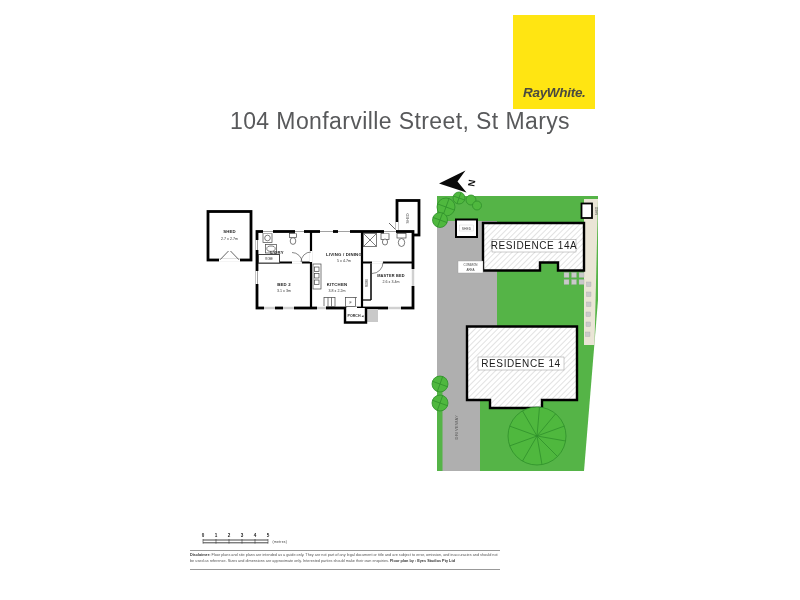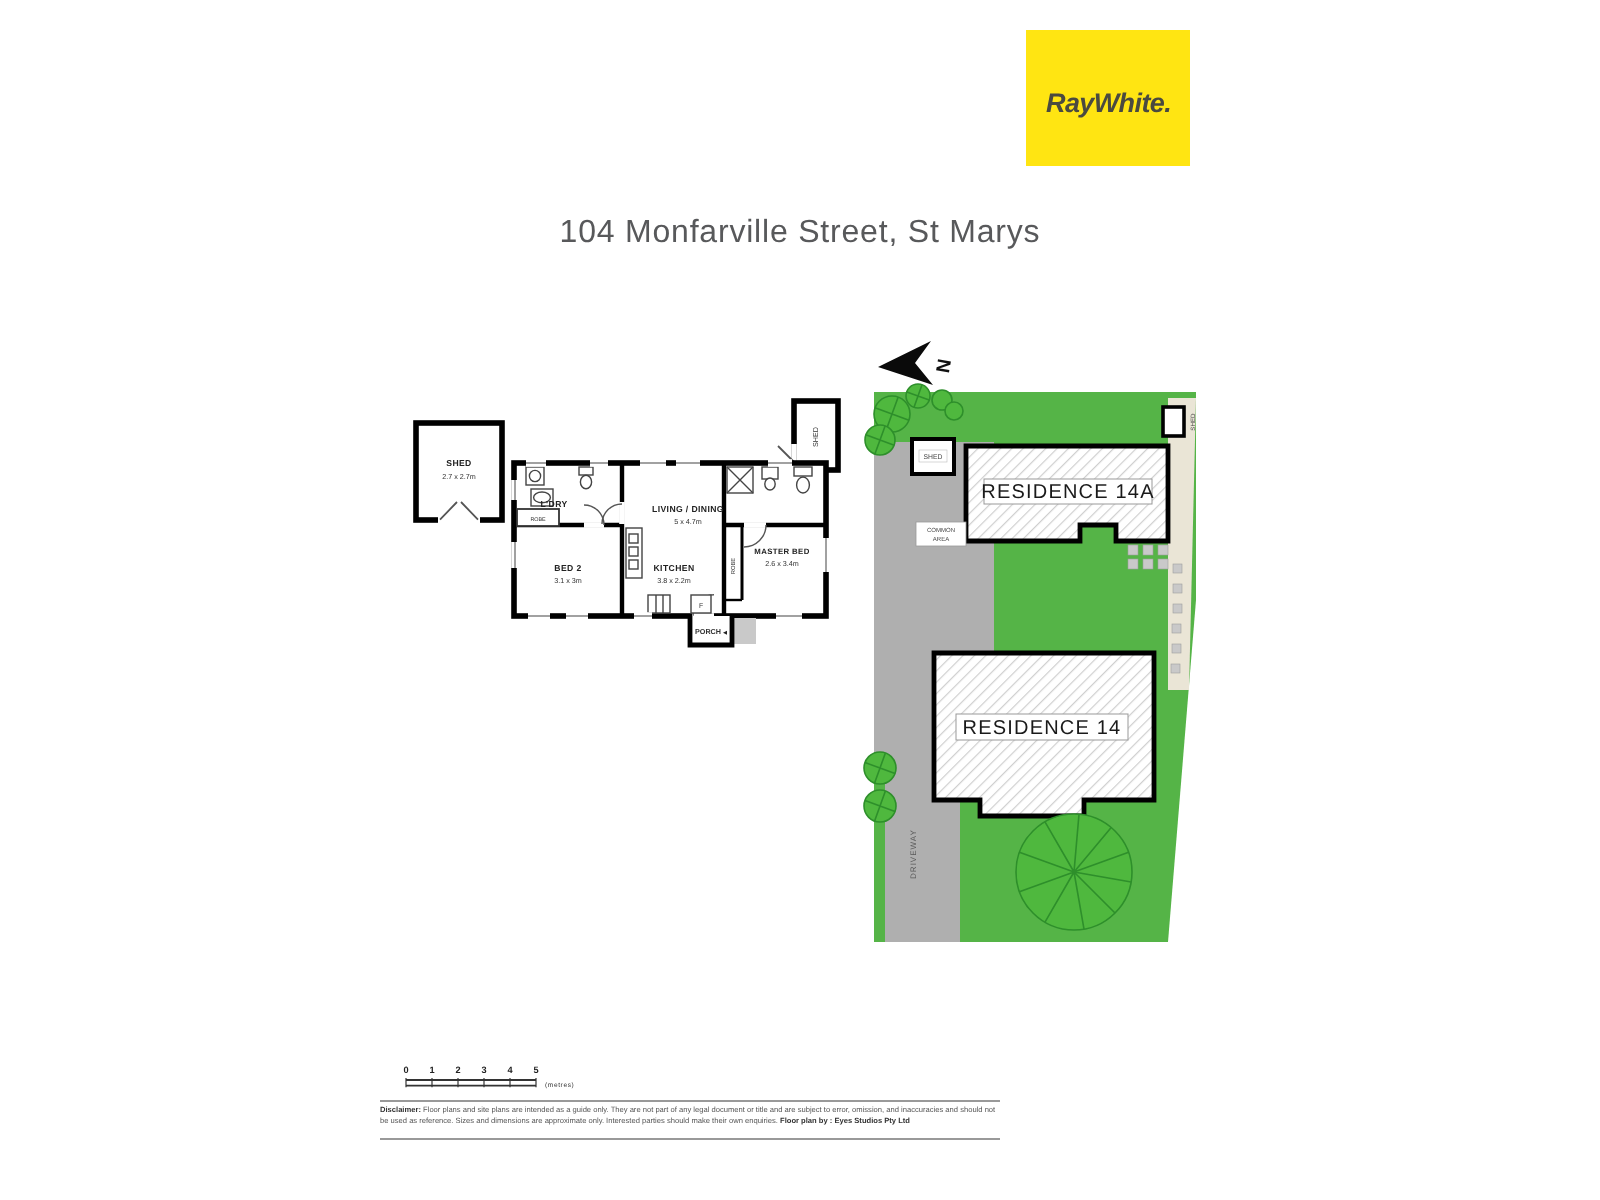--- a/index.html
+++ b/index.html
@@ -1,22 +1,22 @@
 <!DOCTYPE html>
 <html><head>
 <meta charset="utf-8">
 <style>
   html,body { margin:0; padding:0; background:#fff; }
   .page { position:relative; width:800px; height:600px; background:#ffffff; overflow:hidden;
           font-family:"Liberation Sans", sans-serif; }
   
-  .logo { position:absolute; left:513px; top:15px; width:82px; height:68px; background:#FFE512;
-          display:flex; align-items:flex-end; box-sizing:border-box; padding:0 0 24px 10px; }
+  .logo { position:absolute; left:513px; top:15px; width:82px; height:94px; background:#FFE512;
+          display:flex; align-items:flex-end; box-sizing:border-box; padding:0 0 9px 10px; }
   .logo span { font-size:13.5px; font-weight:700; font-style:italic; letter-spacing:-0.3px; color:#4A4A40; }
-  .title { position:absolute; left:0; right:0; top:108px; text-align:center; font-size:16px;
+  .title { position:absolute; left:0; right:0; top:108px; text-align:center; font-size:23px;
            letter-spacing:0.4px; color:#58595B; }
   svg { position:absolute; overflow:visible; }
   svg text { font-family:"Liberation Sans", sans-serif; }
   .fp-room { font-size:4.3px; font-weight:600; fill:#222; letter-spacing:0.2px; text-anchor:middle; }
   .fp-dim  { font-size:3.6px; fill:#333; text-anchor:middle; }
   .fp-tiny { font-size:2.7px; fill:#333; text-anchor:middle; }
   .sp-res  { font-size:10px; font-weight:500; fill:#1a1a1a; letter-spacing:0.6px; text-anchor:middle; }
   .sp-small{ font-size:3.4px; fill:#444; text-anchor:middle; }
   .sb-num  { font-size:4.6px; font-weight:700; fill:#222; text-anchor:middle; }
   .rule { position:absolute; left:190px; width:310px; height:0; border-top:1px solid #999; }

